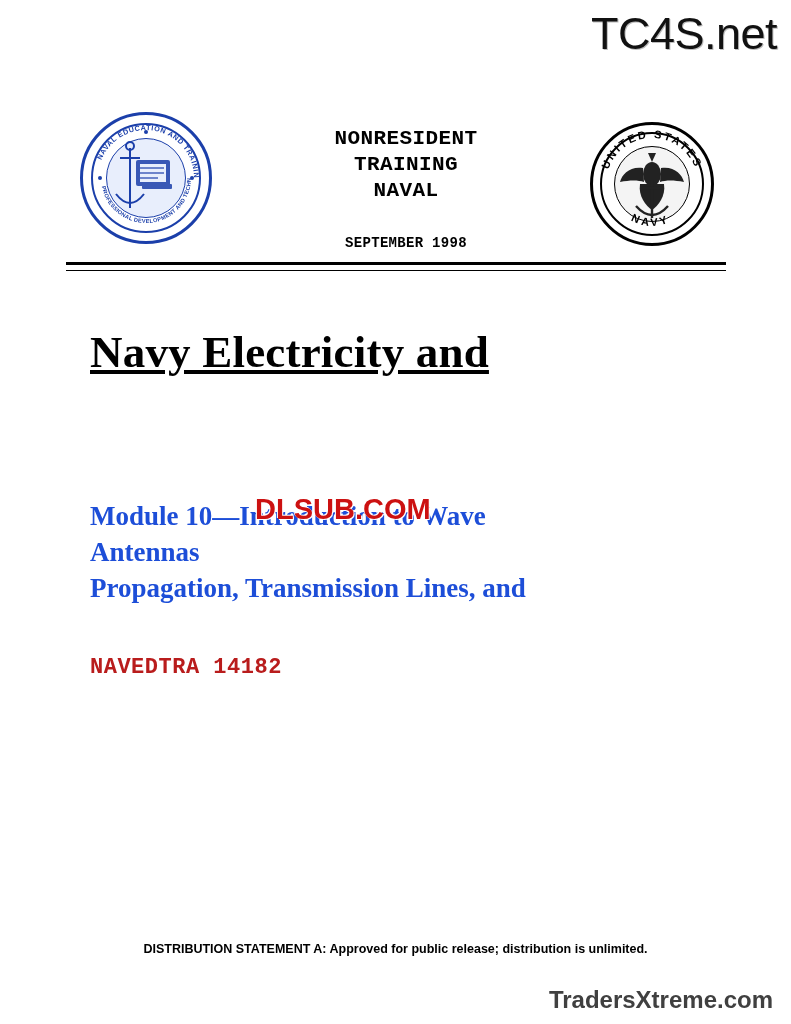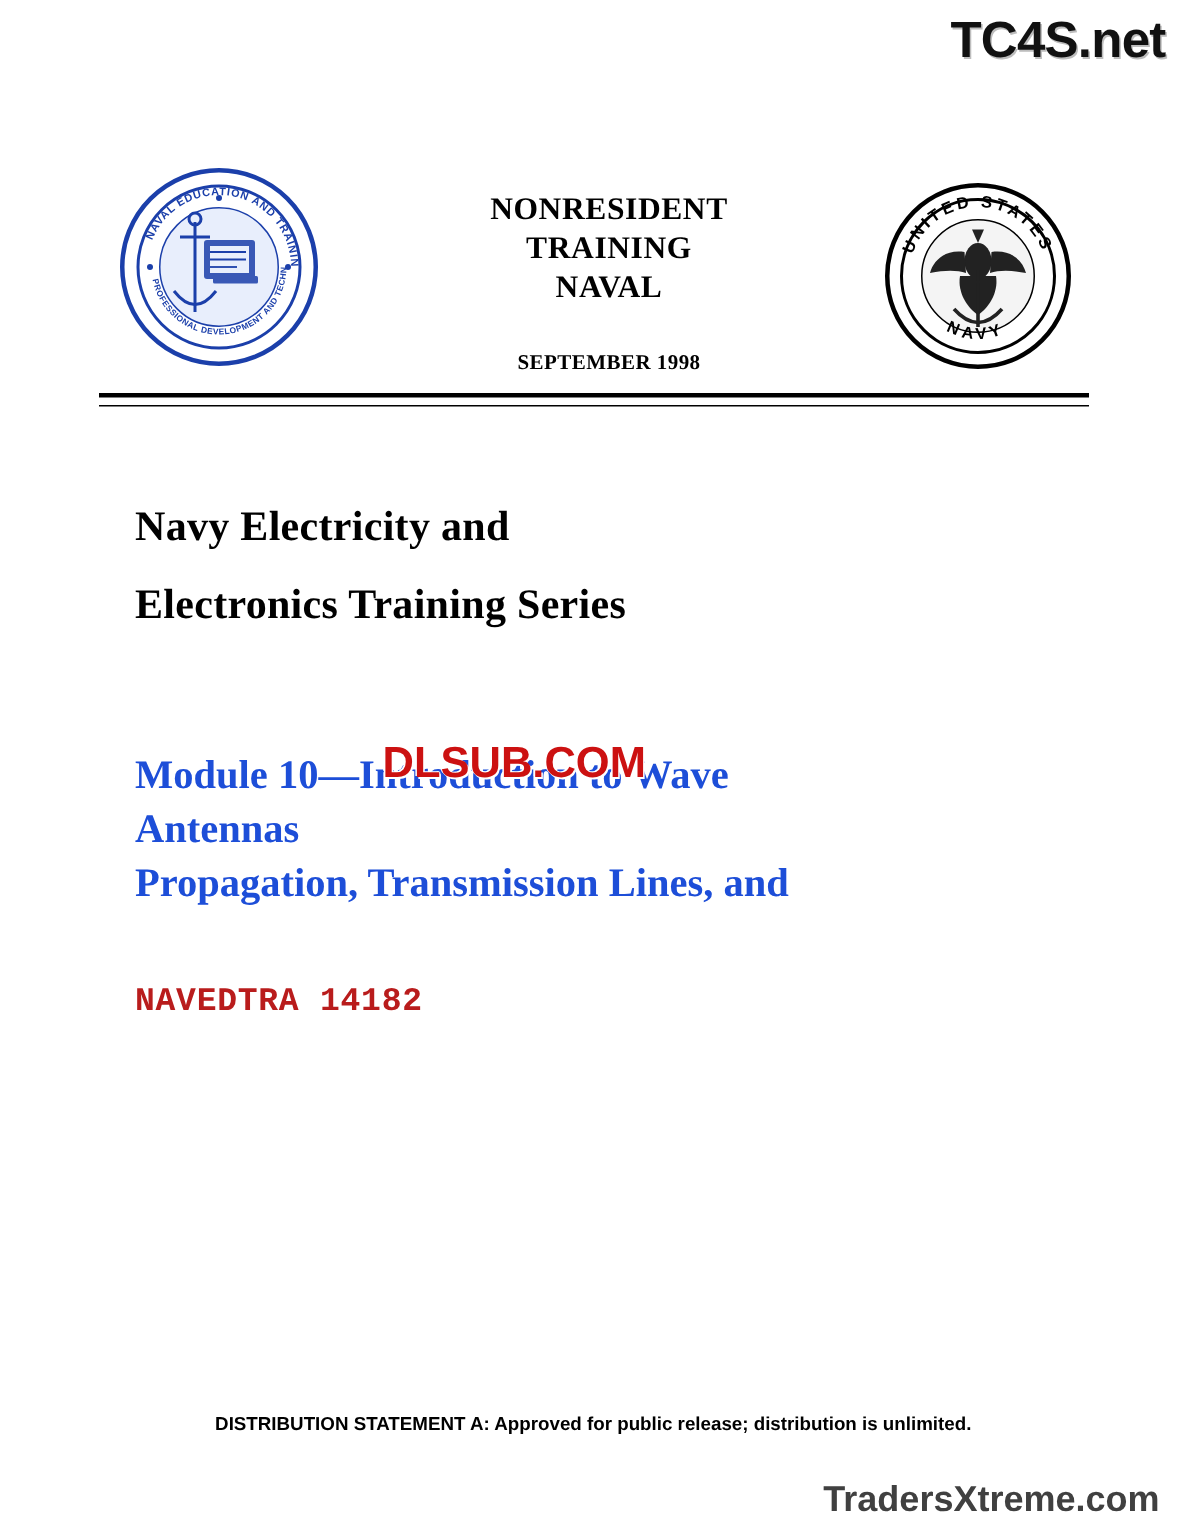--- a/index.html
+++ b/index.html
@@ -14,22 +14,22 @@
     font-family: "Liberation Serif", serif;
     overflow: hidden;
   }
 
   
   .wm-topright {
     position: absolute;
     top: 8px;
     right: 14px;
     font-family: "Liberation Sans", sans-serif;
-    font-weight: bold;
-    font-size: 34px;
+    font-weight: normal;
+    font-size: 45px;
     color: #111111;
     letter-spacing: -0.5px;
     text-shadow: 1px 1px 0 #bdbdbd;
   }
   .wm-bottomright {
     position: absolute;
     bottom: 10px;
     right: 18px;
     font-family: "Liberation Sans", sans-serif;
     font-weight: bold;
@@ -71,21 +71,21 @@
     top: 18px;
     width: 124px;
     height: 124px;
   }
   .header-text {
     position: absolute;
     left: 180px;
     top: 22px;
     width: 320px;
     text-align: center;
-    font-family: Liberation Serif, serif;
+    font-family: Liberation Mono, monospace;
   }
   .header-text .line {
     font-weight: bold;
     font-size: 21px;
     line-height: 26px;
     color: #000;
     letter-spacing: 0.4px;
   }
   .header-text .date {
     margin-top: 31px;
@@ -116,24 +116,25 @@
   
   .title-block {
     position: absolute;
     left: 90px;
     top: 326px;
     width: 640px;
   }
   .title-line {
     font-family: "Liberation Serif", serif;
     font-weight: bold;
-    font-size: 28px;
+    font-size: 45px;
     line-height: 52px;
     color: #000;
     letter-spacing: 0.2px;
+    text-decoration: underline;
   }
 
   .module-block {
     position: absolute;
     left: 90px;
     top: 498px;
     width: 620px;
   }
   .module-line {
     font-family: "Liberation Serif", serif;
@@ -288,21 +289,20 @@
       </g>
     </svg>
   </div>
 </div>
 
 <div class="rule-top"></div>
 <div class="rule-bottom"></div>
 
 <div class="title-block">
   <div class="title-line">Navy Electricity and</div>
-  <div class="title-line">Electronics Training Series</div>
 </div>
 
 <div class="module-block">
   <div class="module-line">Module 10—Introduction to Wave</div>
   <div class="module-line">Antennas</div>
   <div class="module-line">Propagation, Transmission Lines, and</div>
 </div>
 
 <div class="wm-center">DLSUB.COM</div>
 

